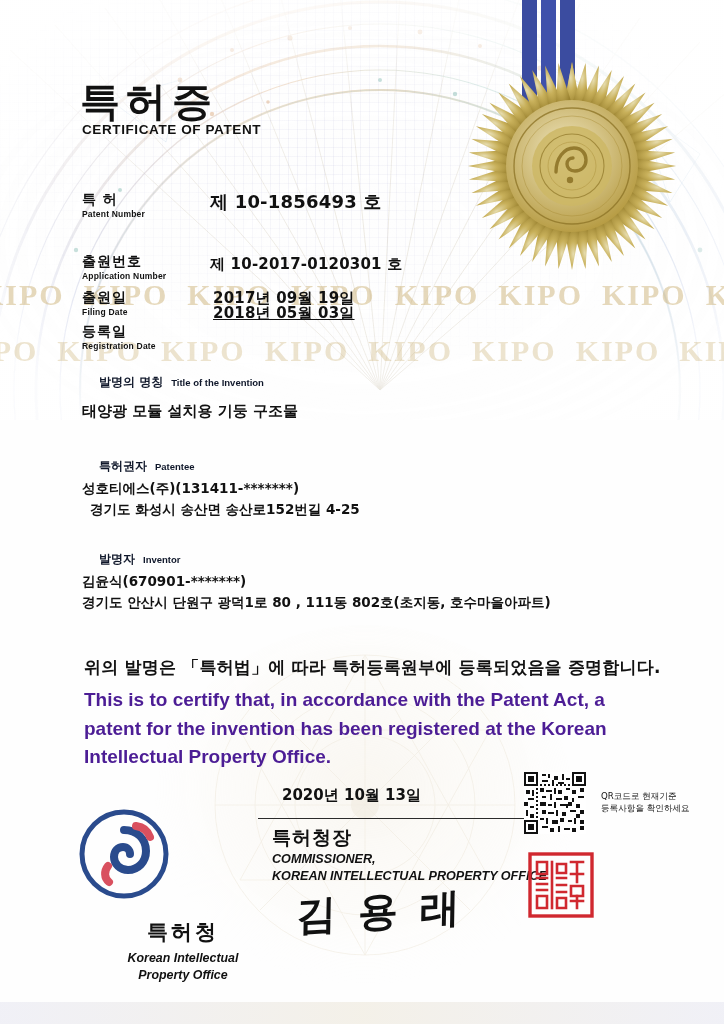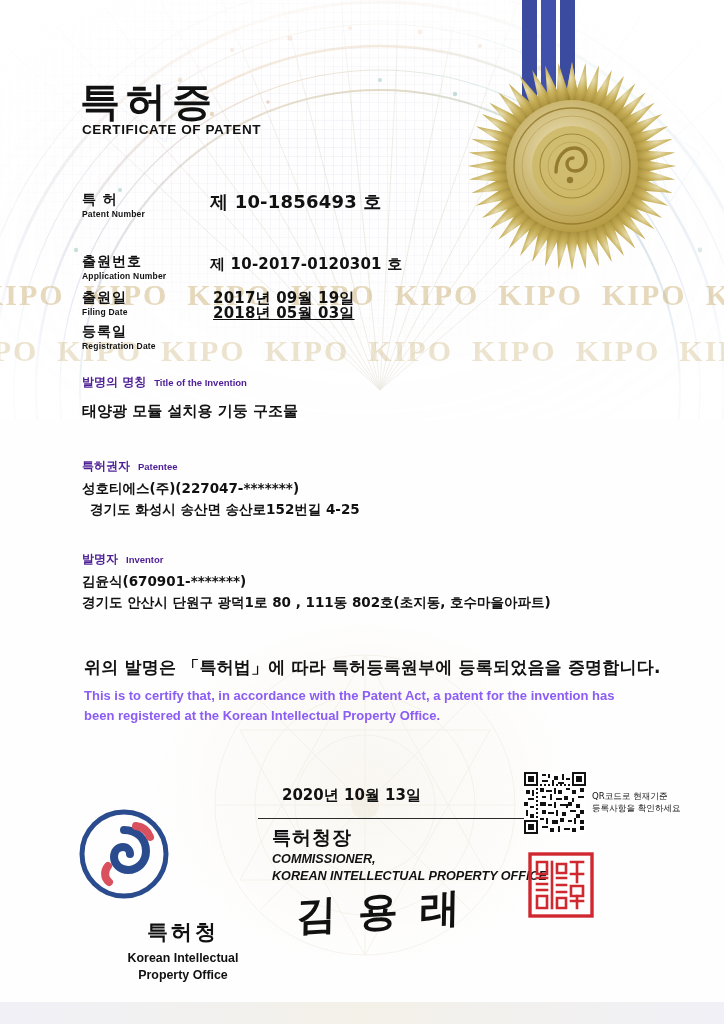--- a/index.html
+++ b/index.html
@@ -97,42 +97,42 @@
     position: absolute;
     font-family: "DejaVu Sans", sans-serif;
     font-weight: 700; font-size: 15px; color: #111;
     letter-spacing: .2px; white-space: nowrap;
   }
   .f-value.big { font-size: 18px; }
 
   .inline-label {
     position: absolute;
     font-family: "DejaVu Sans", sans-serif;
-    font-weight: 700; font-size: 12px; color: #4c1d95;
+    font-weight: 700; font-size: 12px; color: #0f172a; margin-left: 17px;
   }
   .inline-label .en {
     font-family: "Liberation Sans", sans-serif;
     font-weight: 700; font-size: 9.5px; margin-left: 8px;
   }
   .block-value {
     position: absolute;
     font-family: "DejaVu Sans", sans-serif;
     font-weight: 700; font-size: 13.5px; color: #111;
     line-height: 1.55; white-space: nowrap;
   }
 
   
   #certify-ko {
     position: absolute; left: 84px; top: 656px;
     font-family: "DejaVu Sans", sans-serif;
     font-weight: 700; font-size: 17px; letter-spacing: .2px; color: #111;
   }
   #certify-en {
     position: absolute; left: 84px; top: 686px; width: 560px;
-    font-weight: 700; font-size: 13px; line-height: 1.5; color: #8b5cf6;
+    font-weight: 700; font-size: 19px; line-height: 1.5; color: #4c1d95;
   }
 
   
   #doc-date {
     position: absolute; left: 282px; top: 786px;
     font-family: "DejaVu Sans", sans-serif;
     font-weight: 700; font-size: 15px; color: #111;
   }
   #comm-rule {
     position: absolute; left: 258px; top: 818px; width: 310px;
@@ -160,21 +160,21 @@
   
   #kipo-logo { position: absolute; left: 78px; top: 808px; width: 210px; }
   #kipo-mark { margin: 0 auto; width: 92px; height: 92px; }
   #kipo-ko {
     text-align: center; margin-top: 14px;
     font-family: "DejaVu Sans", sans-serif;
     font-weight: 700; font-size: 21px; letter-spacing: 3px; color: #111;
   }
   #kipo-en {
     text-align: center; margin-top: 4px;
-    font-weight: 700; font-size: 12.4px; line-height: 1.4; color: #111;
+    font-weight: 700; font-size: 12.4px; line-height: 1.4; color: #111; font-style: italic;
   }
 
   
   #qr { position: absolute; left: 524px; top: 772px; width: 62px; height: 62px; }
   #qr-note {
     position: absolute; left: 592px; top: 790px;
     font-family: "DejaVu Sans", sans-serif;
     font-size: 8.6px; line-height: 1.45; color: #111;
   }
 
@@ -541,21 +541,21 @@
     <div class="f-value" style="left:213px; top:304px;text-decoration:underline;">2018년 05월 03일</div>
 
     <div class="inline-label" style="left:82px; top:374px;">
       <span>발명의 명칭</span><span class="en">Title of the Invention</span>
     </div>
     <div class="block-value" style="left:82px; top:400px; font-size:15px;">태양광 모듈 설치용 기둥 구조물</div>
 
     <div class="inline-label" style="left:82px; top:458px;">
       <span>특허권자</span><span class="en">Patentee</span>
     </div>
-    <div class="block-value" style="left:82px; top:478px;">성호티에스(주)(227047-*******)</div>
+    <div class="block-value" style="left:82px; top:478px;">성호티에스(주)(131411-*******)</div>
     <div class="block-value" style="left:90px; top:499px;">경기도 화성시 송산면 송산로152번길 4-25</div>
 
     <div class="inline-label" style="left:82px; top:551px;">
       <span>발명자</span><span class="en">Inventor</span>
     </div>
     <div class="block-value" style="left:82px; top:571px;">김윤식(670901-*******)</div>
     <div class="block-value" style="left:82px; top:592px;">경기도 안산시 단원구  광덕1로 80 , 111동 802호(초지동, 호수마을아파트)</div>
 
     <div id="certify-ko">위의 발명은 「특허법」에 따라 특허등록원부에 등록되었음을 증명합니다.</div>
     <div id="certify-en">This is to certify that, in accordance with the Patent Act, a patent for the invention has been registered at the Korean Intellectual Property Office.</div>
@@ -661,21 +661,21 @@
         <rect x="9" y="27" width="3" height="1"></rect>
           <rect x="13" y="28" width="2" height="2"></rect>
         <rect x="17" y="27" width="1" height="3"></rect>
           <rect x="20" y="28" width="3" height="1"></rect>
         <rect x="24" y="28" width="2" height="2"></rect>
           <rect x="28" y="27" width="2" height="2"></rect>
         <rect x="26" y="21" width="2" height="2"></rect>
           <rect x="21" y="16" width="1" height="2"></rect>
       </g>
     </svg>
-    <div id="qr-note" style="white-space:pre-line;">QR코드로 현재기준
+    <div id="qr-note" style="white-space:pre-line;margin-left:9px;">QR코드로 현재기준
 등록사항을 확인하세요</div>
 
     <svg id="stamp" viewBox="0 0 66 66">
       <rect x="2" y="2" width="62" height="62" fill="none" stroke="#d0282f" stroke-width="3.4"></rect>
       <g stroke="#d0282f" stroke-width="2.6" fill="none" stroke-linecap="square">
 
         <path d="M9 10 h10 v12 h-10 z"></path>
         <path d="M9 26 h10 M9 32 h10 M9 38 h10"></path>
         <path d="M9 44 h10 v12 h-10 z"></path>
         <path d="M24 10 v46"></path>

